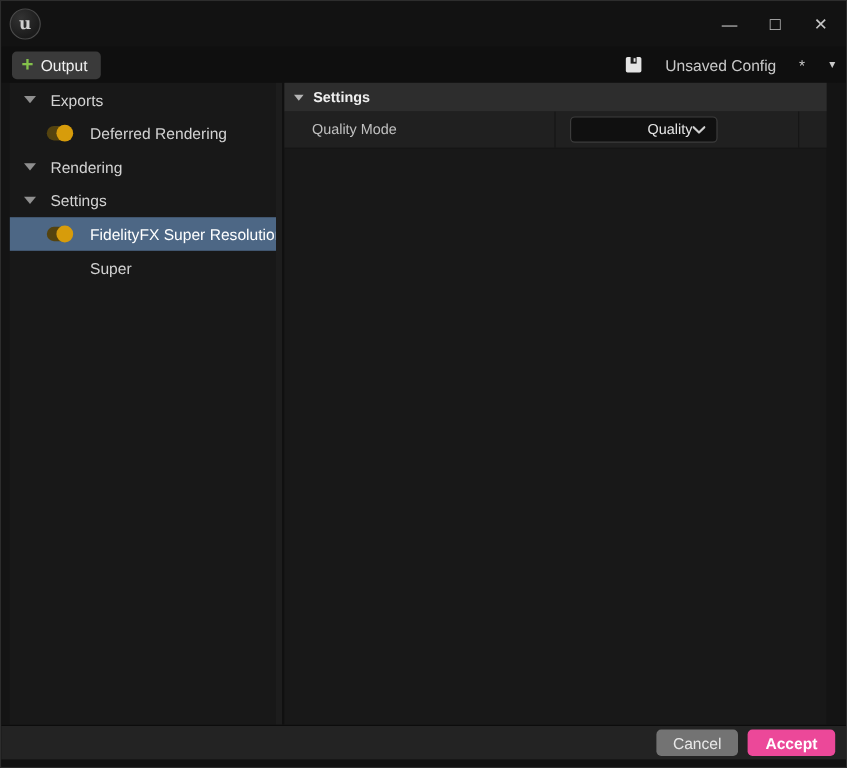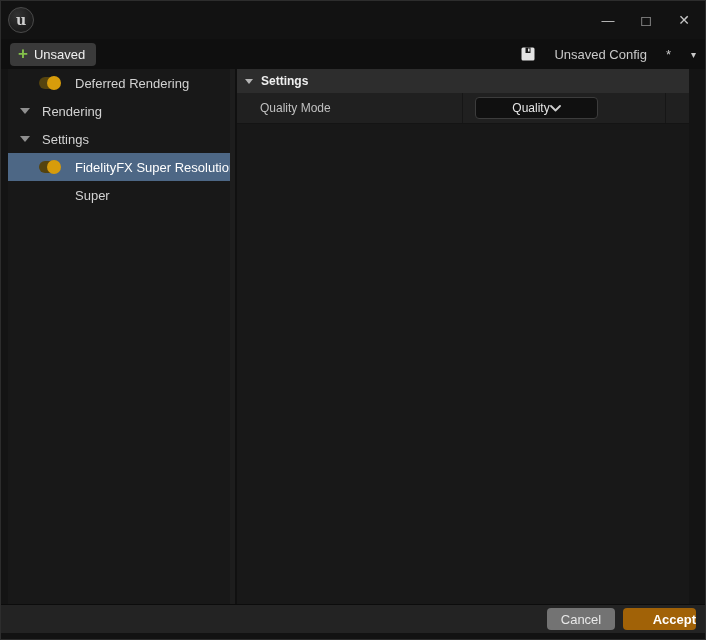--- a/index.html
+++ b/index.html
@@ -60,69 +60,75 @@
   .details-header .arrow-box{ width:24px; }
   .details-header .tri-down{ border-left-width:4px; border-right-width:4px; border-top-width:5px; border-top-color:#b5b5b5; }
   .details-title{ font-size:12px; font-weight:bold; color:#efefef; }
 
   .prop-row{ height:31px; background:#202020; display:grid; grid-template-columns:226px 203px 1fr; align-items:center; border-bottom:1px solid #141414; flex:0 0 auto; }
   .prop-cell-label{ padding-left:23px; font-size:12px; color:#c0c0c0; border-right:1px solid #161616; height:100%; display:flex; align-items:center; }
   .prop-cell-value{ height:100%; display:flex; align-items:center; border-right:1px solid #161616; }
   .prop-cell-extra{ height:100%; }
   .dropdown{
     margin-left:12px; width:123px; height:22px; background:#101010; border:1px solid #3c3c3c;
-    border-radius:4px; display:flex; align-items:center; justify-content:center;
+    border-radius:4px; display:flex; align-items:center; justify-content:flex-end;
     padding:0 9px; color:#e6e6e6; font-size:12px; cursor:pointer;
   }
   .chevron-svg{ display:block; }
 
   .scroll-gutter{ width:8px; background:#141414; }
 
   
   .bottombar{ height:29px; background:#232323; border-top:1px solid #0c0c0c; display:flex; align-items:center; justify-content:flex-end; gap:8px; padding-right:9px; flex:0 0 auto; }
   .btn{ height:22px; border:none; border-radius:4px; font-size:13px; cursor:pointer; }
   .btn-cancel{ width:68px; background:#737373; color:#e8e8e8; }
-  .btn-accept{ width:73px; background:#a16207; color:#ffffff; font-weight:bold;text-align:right; }
+  .btn-accept{ width:73px; background:#ec4899; color:#ffffff; font-weight:bold; }
   .bottom-frame{ height:6px; background:#121212; flex:0 0 auto; }
 </style>
 </head>
 <body>
 
 <div class="window">
 
   <div class="titlebar">
     <div class="app-logo">u</div>
     <div class="win-controls">
       <button class="win-btn minimize">—</button>
       <button class="win-btn maximize">□</button>
       <button class="win-btn close">✕</button>
     </div>
   </div>
 
   <div class="toolbar">
     <button class="btn-add-setting">
       <span class="plus-glyph">+</span>
-      <span>Unsaved</span>
+      <span>Output</span>
     </button>
     <div class="config-group">
       <svg class="save-icon" width="14" height="14" viewBox="0 0 14 14">
         <rect x="0.5" y="0.5" width="13" height="13" rx="1.5" fill="#e4e4e4"></rect>
         <rect x="4.5" y="0.5" width="5" height="5.5" fill="#1a1a1a"></rect>
         <rect x="7" y="1.5" width="1.6" height="3" fill="#e4e4e4"></rect>
       </svg>
       <span>Unsaved Config</span>
       <span class="modified-star">*</span>
       <span class="caret">▾</span>
     </div>
   </div>
 
   <div class="main">
 
     <div class="sidebar">
 
+      <div class="tree-row">
+        <span class="arrow-box">
+            <span class="tri-down"></span>
+          </span>
+        <span class="tree-label">Exports</span>
+      </div>
 
 
       <div class="tree-row">
         <span class="toggle">
             <span class="knob"></span>
           </span>
         <span class="tree-label">Deferred Rendering</span>
       </div>
 
       <div class="tree-row">

